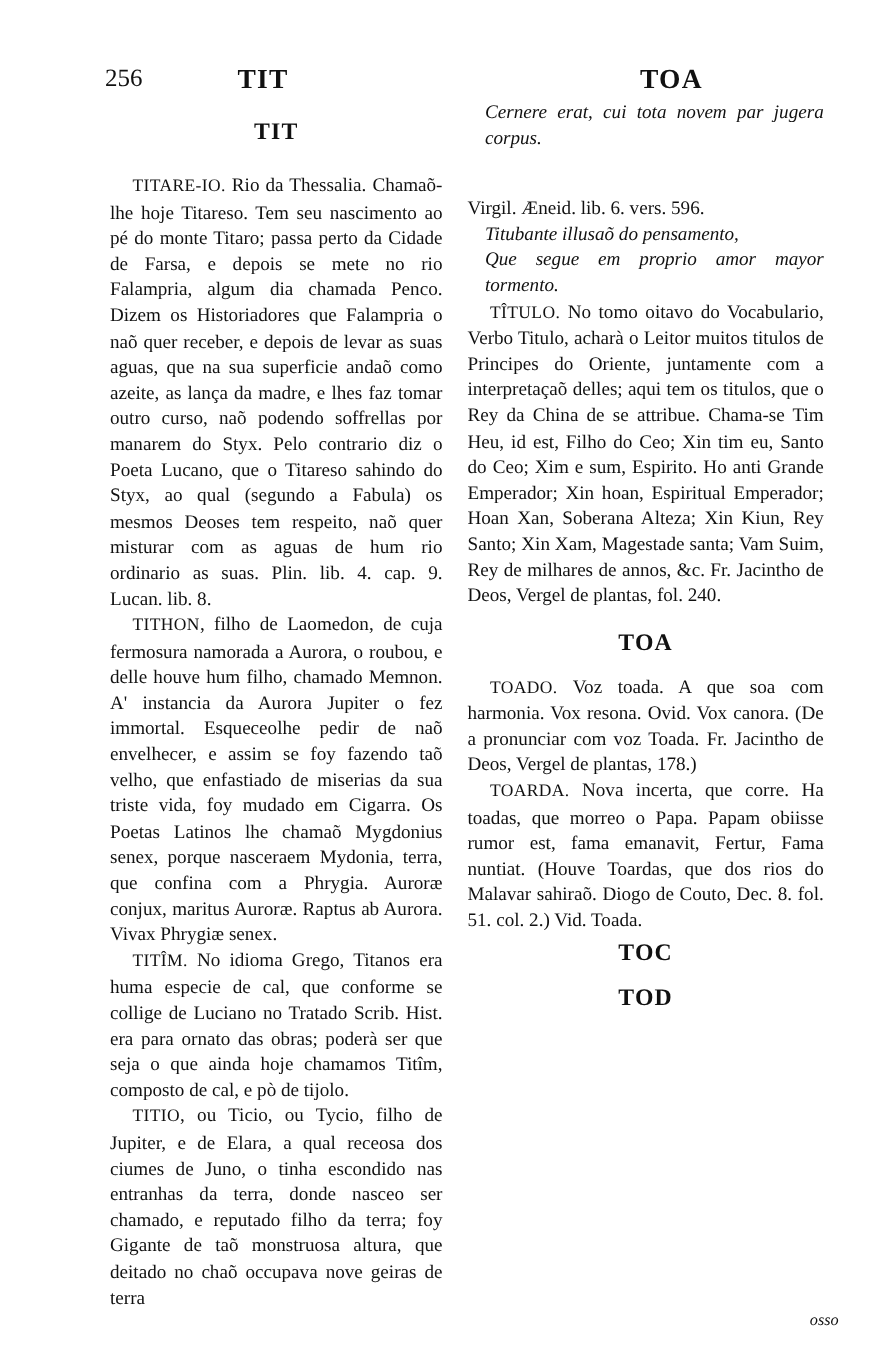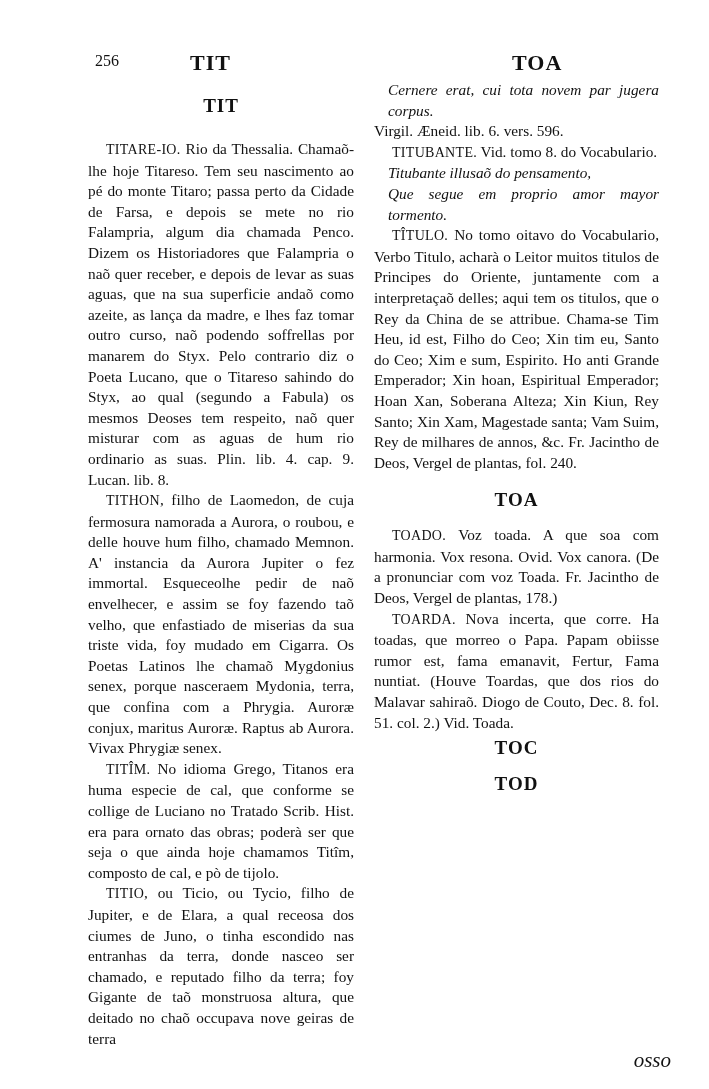--- a/index.html
+++ b/index.html
@@ -1,29 +1,29 @@
 <!DOCTYPE html>
 <html><head>
 <meta charset="utf-8">
 <style>
   html, body { margin:0; padding:0; background:#ffffff; }
   body { width:709px; height:1089px; position:relative; overflow:hidden;
          font-family:"Liberation Serif","DejaVu Serif",serif; color:#111; }
   .page { position:absolute; left:0; top:0; width:709px; height:1089px; }
   .runhead { position:absolute; top:50px; font-size:22px; font-weight:bold; letter-spacing:1px; }
-  .pagenum { position:absolute; left:95px; top:52px; font-size:16px; }
+  .pagenum { position:absolute; left:84px; top:52px; font-size:20px; }
   .col { position:absolute; top:0; }
   .col-left { left:88px; width:266px; }
   .col-right { left:374px; width:285px; }
   .sec-head { text-align:center; font-size:19px; font-weight:bold; letter-spacing:1px; }
   p.entry { margin:0; font-size:15.3px; line-height:20.6px; text-align:justify; text-indent:18px; }
-  p.entry.noind { text-indent:0; }
+  p.entry.noind { text-indent:0;margin-top:36px; }
   p.entry.verse { padding-left:14px; text-indent:0; font-style:italic; }
   .hw { font-variant:small-caps; font-size:14px; letter-spacing:0.3px; }
-  .catch { position:absolute; right:38px; top:1048px; font-size:21px; font-style:italic; }
+  .catch { position:absolute; right:38px; top:1048px; font-size:13px; font-style:italic; }
 </style>
 </head>
 <body>
 
 <div class="page">
 
   <div class="pagenum">256</div>
   <div class="runhead" style="left:190px;">TIT</div>
   <div class="runhead" style="left:512px;">TOA</div>
 
@@ -31,21 +31,20 @@
     <div class="sec-head" style="margin-bottom:22px;">TIT</div>
     <p class="entry"><span class="hw">TITARE-IO.</span><span> Rio da Thessalia. Chamaõ-lhe hoje Titareso. Tem seu nascimento ao pé do monte Titaro; passa perto da Cidade de Farsa, e depois se mete no rio Falampria, algum dia chamada Penco. Dizem os Historiadores que Falampria o naõ quer receber, e depois de levar as suas aguas, que na sua superficie andaõ como azeite, as lança da madre, e lhes faz tomar outro curso, naõ podendo soffrellas por manarem do Styx. Pelo contrario diz o Poeta Lucano, que o Titareso sahindo do Styx, ao qual (segundo a Fabula) os mesmos Deoses tem respeito, naõ quer misturar com as aguas de hum rio ordinario as suas. Plin. lib. 4. cap. 9. Lucan. lib. 8.</span></p>
     <p class="entry"><span class="hw">TITHON</span><span>, filho de Laomedon, de cuja fermosura namorada a Aurora, o roubou, e delle houve hum filho, chamado Memnon. A' instancia da Aurora Jupiter o fez immortal. Esqueceolhe pedir de naõ envelhecer, e assim se foy fazendo taõ velho, que enfastiado de miserias da sua triste vida, foy mudado em Cigarra. Os Poetas Latinos lhe chamaõ Mygdonius senex, porque nasceraem Mydonia, terra, que confina com a Phrygia. Auroræ conjux, maritus Auroræ. Raptus ab Aurora. Vivax Phrygiæ senex.</span></p>
     <p class="entry"><span class="hw">TITÎM.</span><span> No idioma Grego, Titanos era huma especie de cal, que conforme se collige de Luciano no Tratado Scrib. Hist. era para ornato das obras; poderà ser que seja o que ainda hoje chamamos Titîm, composto de cal, e pò de tijolo.</span></p>
     <p class="entry"><span class="hw">TITIO</span><span>, ou Ticio, ou Tycio, filho de Jupiter, e de Elara, a qual receosa dos ciumes de Juno, o tinha escondido nas entranhas da terra, donde nasceo ser chamado, e reputado filho da terra; foy Gigante de taõ monstruosa altura, que deitado no chaõ occupava nove geiras de terra</span></p>
   </div>
 
   <div class="col col-right" style="top:80px;">
     <p class="entry verse">Cernere erat, cui tota novem par jugera corpus.</p>
     <p class="entry noind">Virgil. Æneid. lib. 6. vers. 596.</p>
-    <p class="entry"><span class="hw">TITUBANTE.</span><span> Vid. tomo 8. do Vocabulario.</span></p>
     <p class="entry verse">Titubante illusaõ do pensamento,</p>
     <p class="entry verse">Que segue em proprio amor mayor tormento.</p>
     <p class="entry"><span class="hw">TÎTULO.</span><span> No tomo oitavo do Vocabulario, Verbo Titulo, acharà o Leitor muitos titulos de Principes do Oriente, juntamente com a interpretaçaõ delles; aqui tem os titulos, que o Rey da China de se attribue. Chama-se Tim Heu, id est, Filho do Ceo; Xin tim eu, Santo do Ceo; Xim e sum, Espirito. Ho anti Grande Emperador; Xin hoan, Espiritual Emperador; Hoan Xan, Soberana Alteza; Xin Kiun, Rey Santo; Xin Xam, Magestade santa; Vam Suim, Rey de milhares de annos, &amp;c. Fr. Jacintho de Deos, Vergel de plantas, fol. 240.</span></p>
 
     <div class="sec-head" style="margin:16px 0 14px;">TOA</div>
     <p class="entry"><span class="hw">TOADO.</span><span> Voz toada. A que soa com harmonia. Vox resona. Ovid. Vox canora. (De a pronunciar com voz Toada. Fr. Jacintho de Deos, Vergel de plantas, 178.)</span></p>
     <p class="entry"><span class="hw">TOARDA.</span><span> Nova incerta, que corre. Ha toadas, que morreo o Papa. Papam obiisse rumor est, fama emanavit, Fertur, Fama nuntiat. (Houve Toardas, que dos rios do Malavar sahiraõ. Diogo de Couto, Dec. 8. fol. 51. col. 2.) Vid. Toada.</span></p>
 
     <div class="sec-head" style="margin:4px 0 14px;">TOC</div>
 

